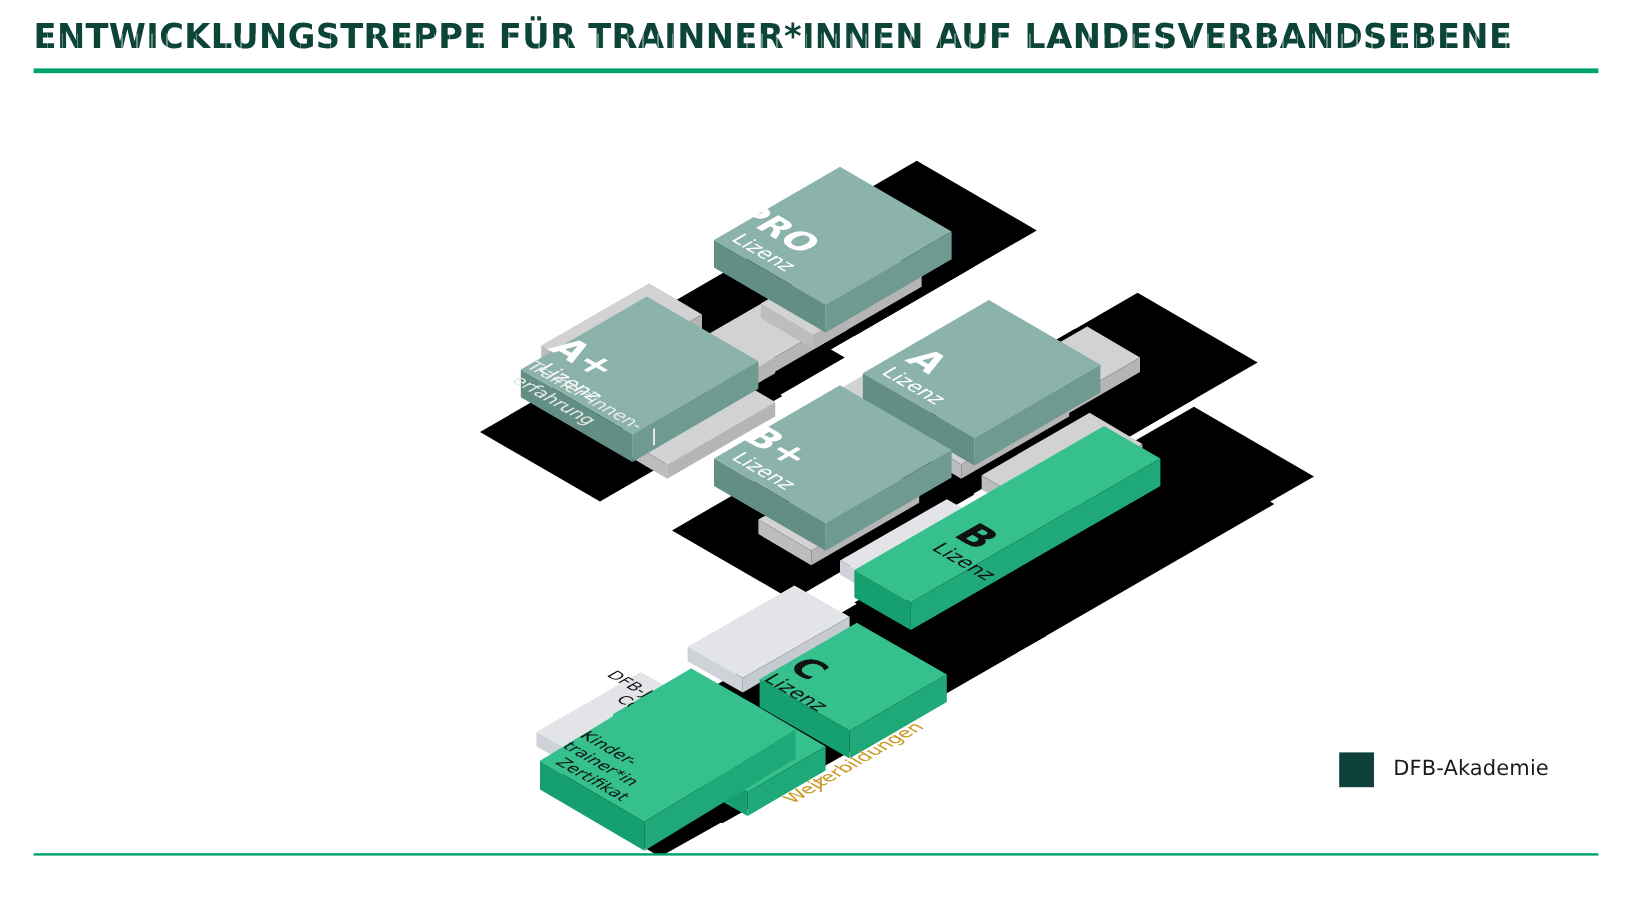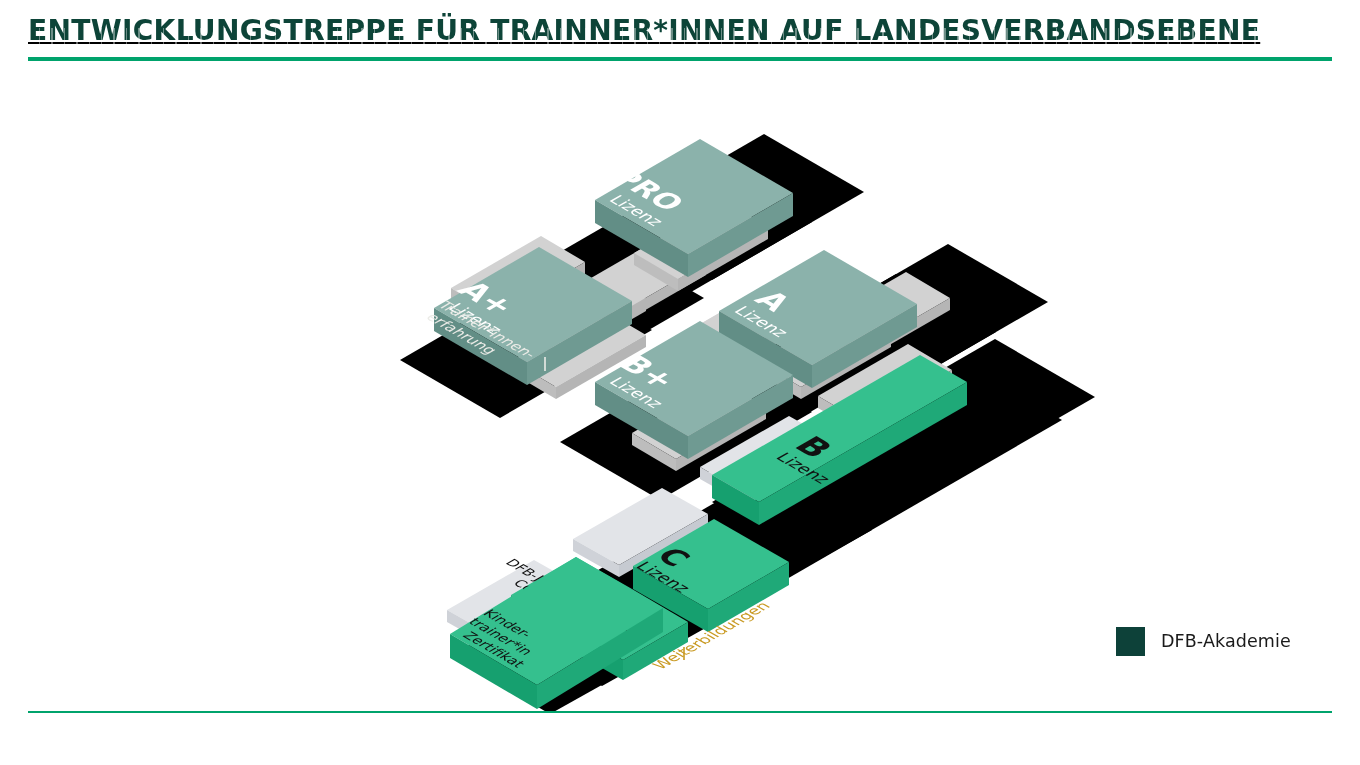--- a/index.html
+++ b/index.html
@@ -1,20 +1,20 @@
 <!DOCTYPE html>
 <html><head>
 <meta charset="utf-8">
 <style>
   html,body{margin:0;padding:0;background:#ffffff;}
   body{width:1360px;height:765px;position:relative;overflow:hidden;
        font-family:"Liberation Sans",sans-serif;}
 
   
-  #title-block{position:absolute;left:28px;top:14px;width:1304px;text-decoration:underline;}
+  #title-block{position:absolute;left:28px;top:14px;width:1304px;}
   #page-title{
     font-family:"DejaVu Sans",sans-serif;
     font-size:28.5px;
     font-weight:700;
     letter-spacing:0.3px;
     color:#0d4438;
     white-space:nowrap;
     line-height:34px;
     transform:scaleX(0.985);
     transform-origin:left center;

